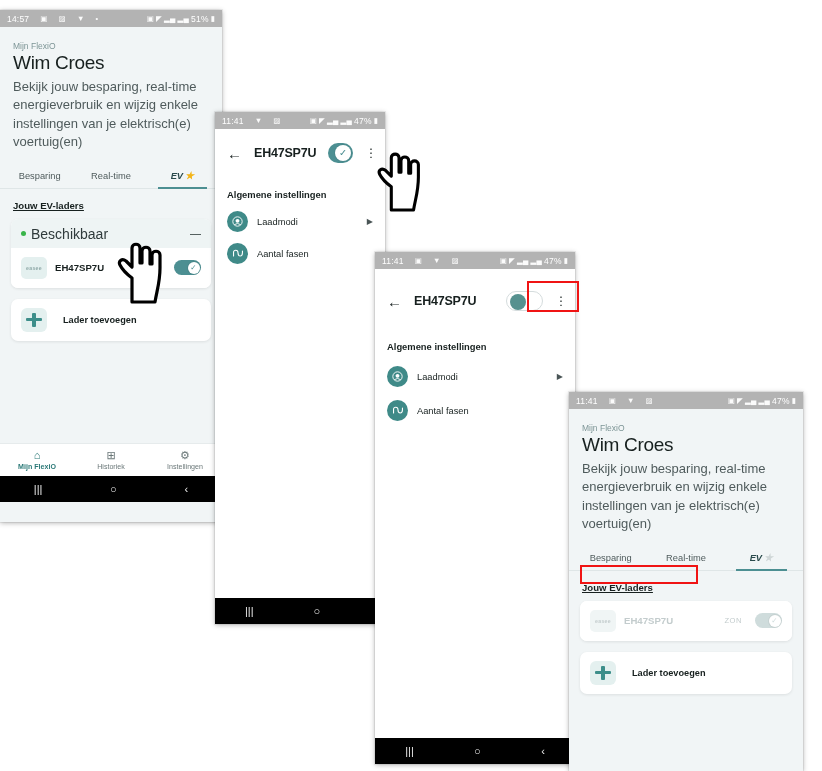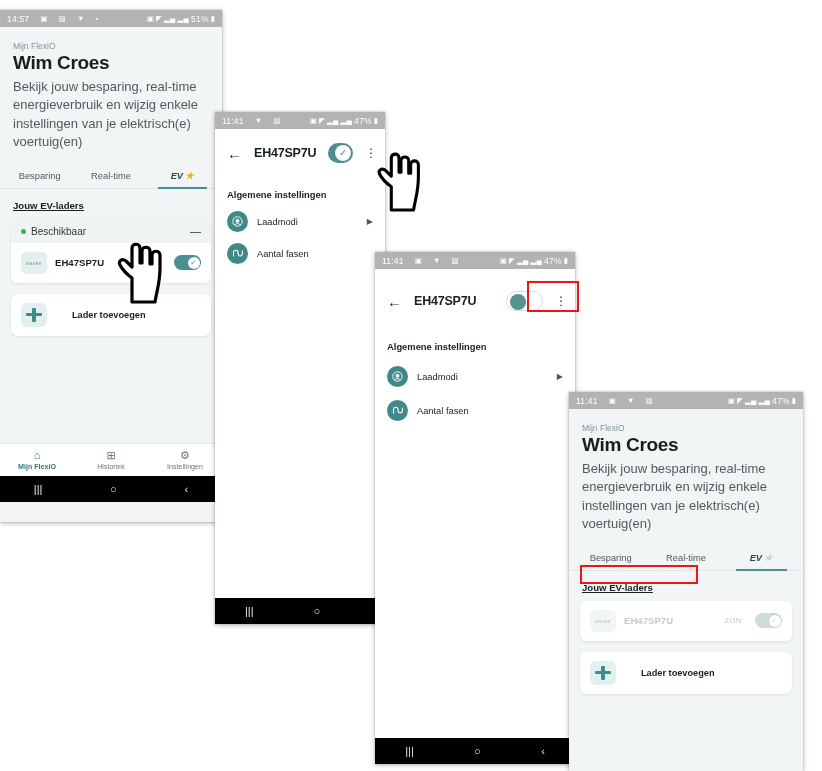--- a/index.html
+++ b/index.html
@@ -12,41 +12,41 @@
   .statusbar{height:17px;background:#b3b3b3;color:#ffffff;display:flex;align-items:center;
              justify-content:space-between;padding:0 7px;font-size:8.5px;letter-spacing:.2px;}
   .sb-left{display:flex;align-items:center;gap:11px;}
   .sb-right{display:flex;align-items:center;gap:2px;}
   .sb-ic{font-size:7.5px;line-height:1;opacity:.95;}
   .screenbody{position:relative;background:#f1f5f6;width:100%;}
 
   
   .home-head{background:#f1f5f6;padding:14px 13px 0 13px;}
   .brandline{color:#7d9596;font-size:8.5px;margin-bottom:2px;}
-  .bigname{font-size:19px;font-weight:bold;color:#17201f;letter-spacing:-.3px;line-height:1.05;margin-bottom:5px;}
+  .bigname{font-size:19px;font-weight:normal;color:#17201f;letter-spacing:-.3px;line-height:1.05;margin-bottom:5px;}
   .subcopy{font-size:13px;color:#4f5b5c;line-height:1.42;}
 
   .tabs{display:flex;align-items:flex-end;margin-top:12px;background:#f1f5f6;
         border-bottom:1px solid #dfe6e7;padding:0 4px;}
   .tab{flex:1;text-align:center;font-size:9.3px;color:#4f5b5c;padding:6px 0 7px 0;position:relative;}
   .tab.active{color:#2a4a4c;font-weight:bold;font-style:italic;}
   .tab.active:after{content:"";position:absolute;left:16%;right:16%;bottom:-1px;height:2px;background:#4c8f92;}
   .star{color:#f3b417;font-size:10px;margin-left:2px;}
   .star.dim{color:#cfd6d7;}
 
   .sectitle{font-size:9.6px;font-weight:bold;color:#17201f;padding:11px 13px 8px 13px;text-decoration:underline;}
 
   
   .card{background:#ffffff;border-radius:7px;margin:0 11px;box-shadow:0 1px 3px rgba(0,0,0,.09);overflow:hidden;}
   .statusrow{display:flex;align-items:center;justify-content:space-between;
              padding:7px 10px 6px 10px;background:#eef4f4;}
   .statusleft{display:flex;align-items:center;gap:5px;}
   .dot{width:5px;height:5px;border-radius:50%;background:#39b54a;}
   .dot.red{background:#e8422e;}
-  .statustext{font-size:10px;color:#2f3a3b;}
+  .statustext{font-size:14px;color:#2f3a3b;}
   .arrowr{font-size:11px;color:#22312f;line-height:1;}
   .chargerrow{display:flex;align-items:center;padding:9px 10px;gap:8px;background:#fff;}
   .brandbox{width:26px;height:22px;border-radius:5px;background:#e4f0ef;display:flex;
             align-items:center;justify-content:center;}
   .brandtxt{font-size:5.2px;color:#8fa9a8;letter-spacing:.3px;font-weight:bold;}
   .chargername{font-size:9.6px;font-weight:bold;color:#17201f;flex:1;}
   .zon{font-size:7.6px;color:#6b7879;letter-spacing:.5px;margin-right:5px;}
 
   
   .tgl{width:27px;height:15px;border-radius:9px;position:relative;display:inline-block;}
@@ -58,21 +58,21 @@
   .tgl.off .knob{left:2px;background:#56918f;}
   .chk{font-size:7.5px;color:#4c8f92;line-height:1;}
   .tgl-lg{width:37px;height:20px;border-radius:12px;}
   .tgl-lg .knob{width:16px;height:16px;top:2px;}
   .tgl-lg.on .knob{right:2px;}
   .tgl-lg.off .knob{left:3px;}
   .tgl-lg .chk{font-size:9.5px;}
 
   
   .addcard{background:#ffffff;border-radius:7px;margin:11px 11px 0 11px;padding:9px 10px;
-           display:flex;align-items:center;gap:25px;box-shadow:0 1px 3px rgba(0,0,0,.09);}
+           display:flex;align-items:center;gap:16px;box-shadow:0 1px 3px rgba(0,0,0,.09);}
   .plusbox{width:26px;height:24px;border-radius:6px;background:#e4f0ef;position:relative;}
   .plusbox:before,.plusbox:after{content:"";position:absolute;background:#3d8e8a;border-radius:1px;}
   .plusbox:before{left:50%;top:5px;bottom:5px;width:3.4px;margin-left:-1.7px;}
   .plusbox:after{top:50%;left:5px;right:5px;height:3.4px;margin-top:-1.7px;}
   .addlabel{font-size:9.2px;font-weight:bold;color:#17201f;}
 
   
   .faded .brandtxt,.faded .chargername,.faded .zon{color:#c3cccd;}
   .faded .brandbox{background:#f0f5f5;}
   .faded .tgl.on{background:#cfdcdc;}

